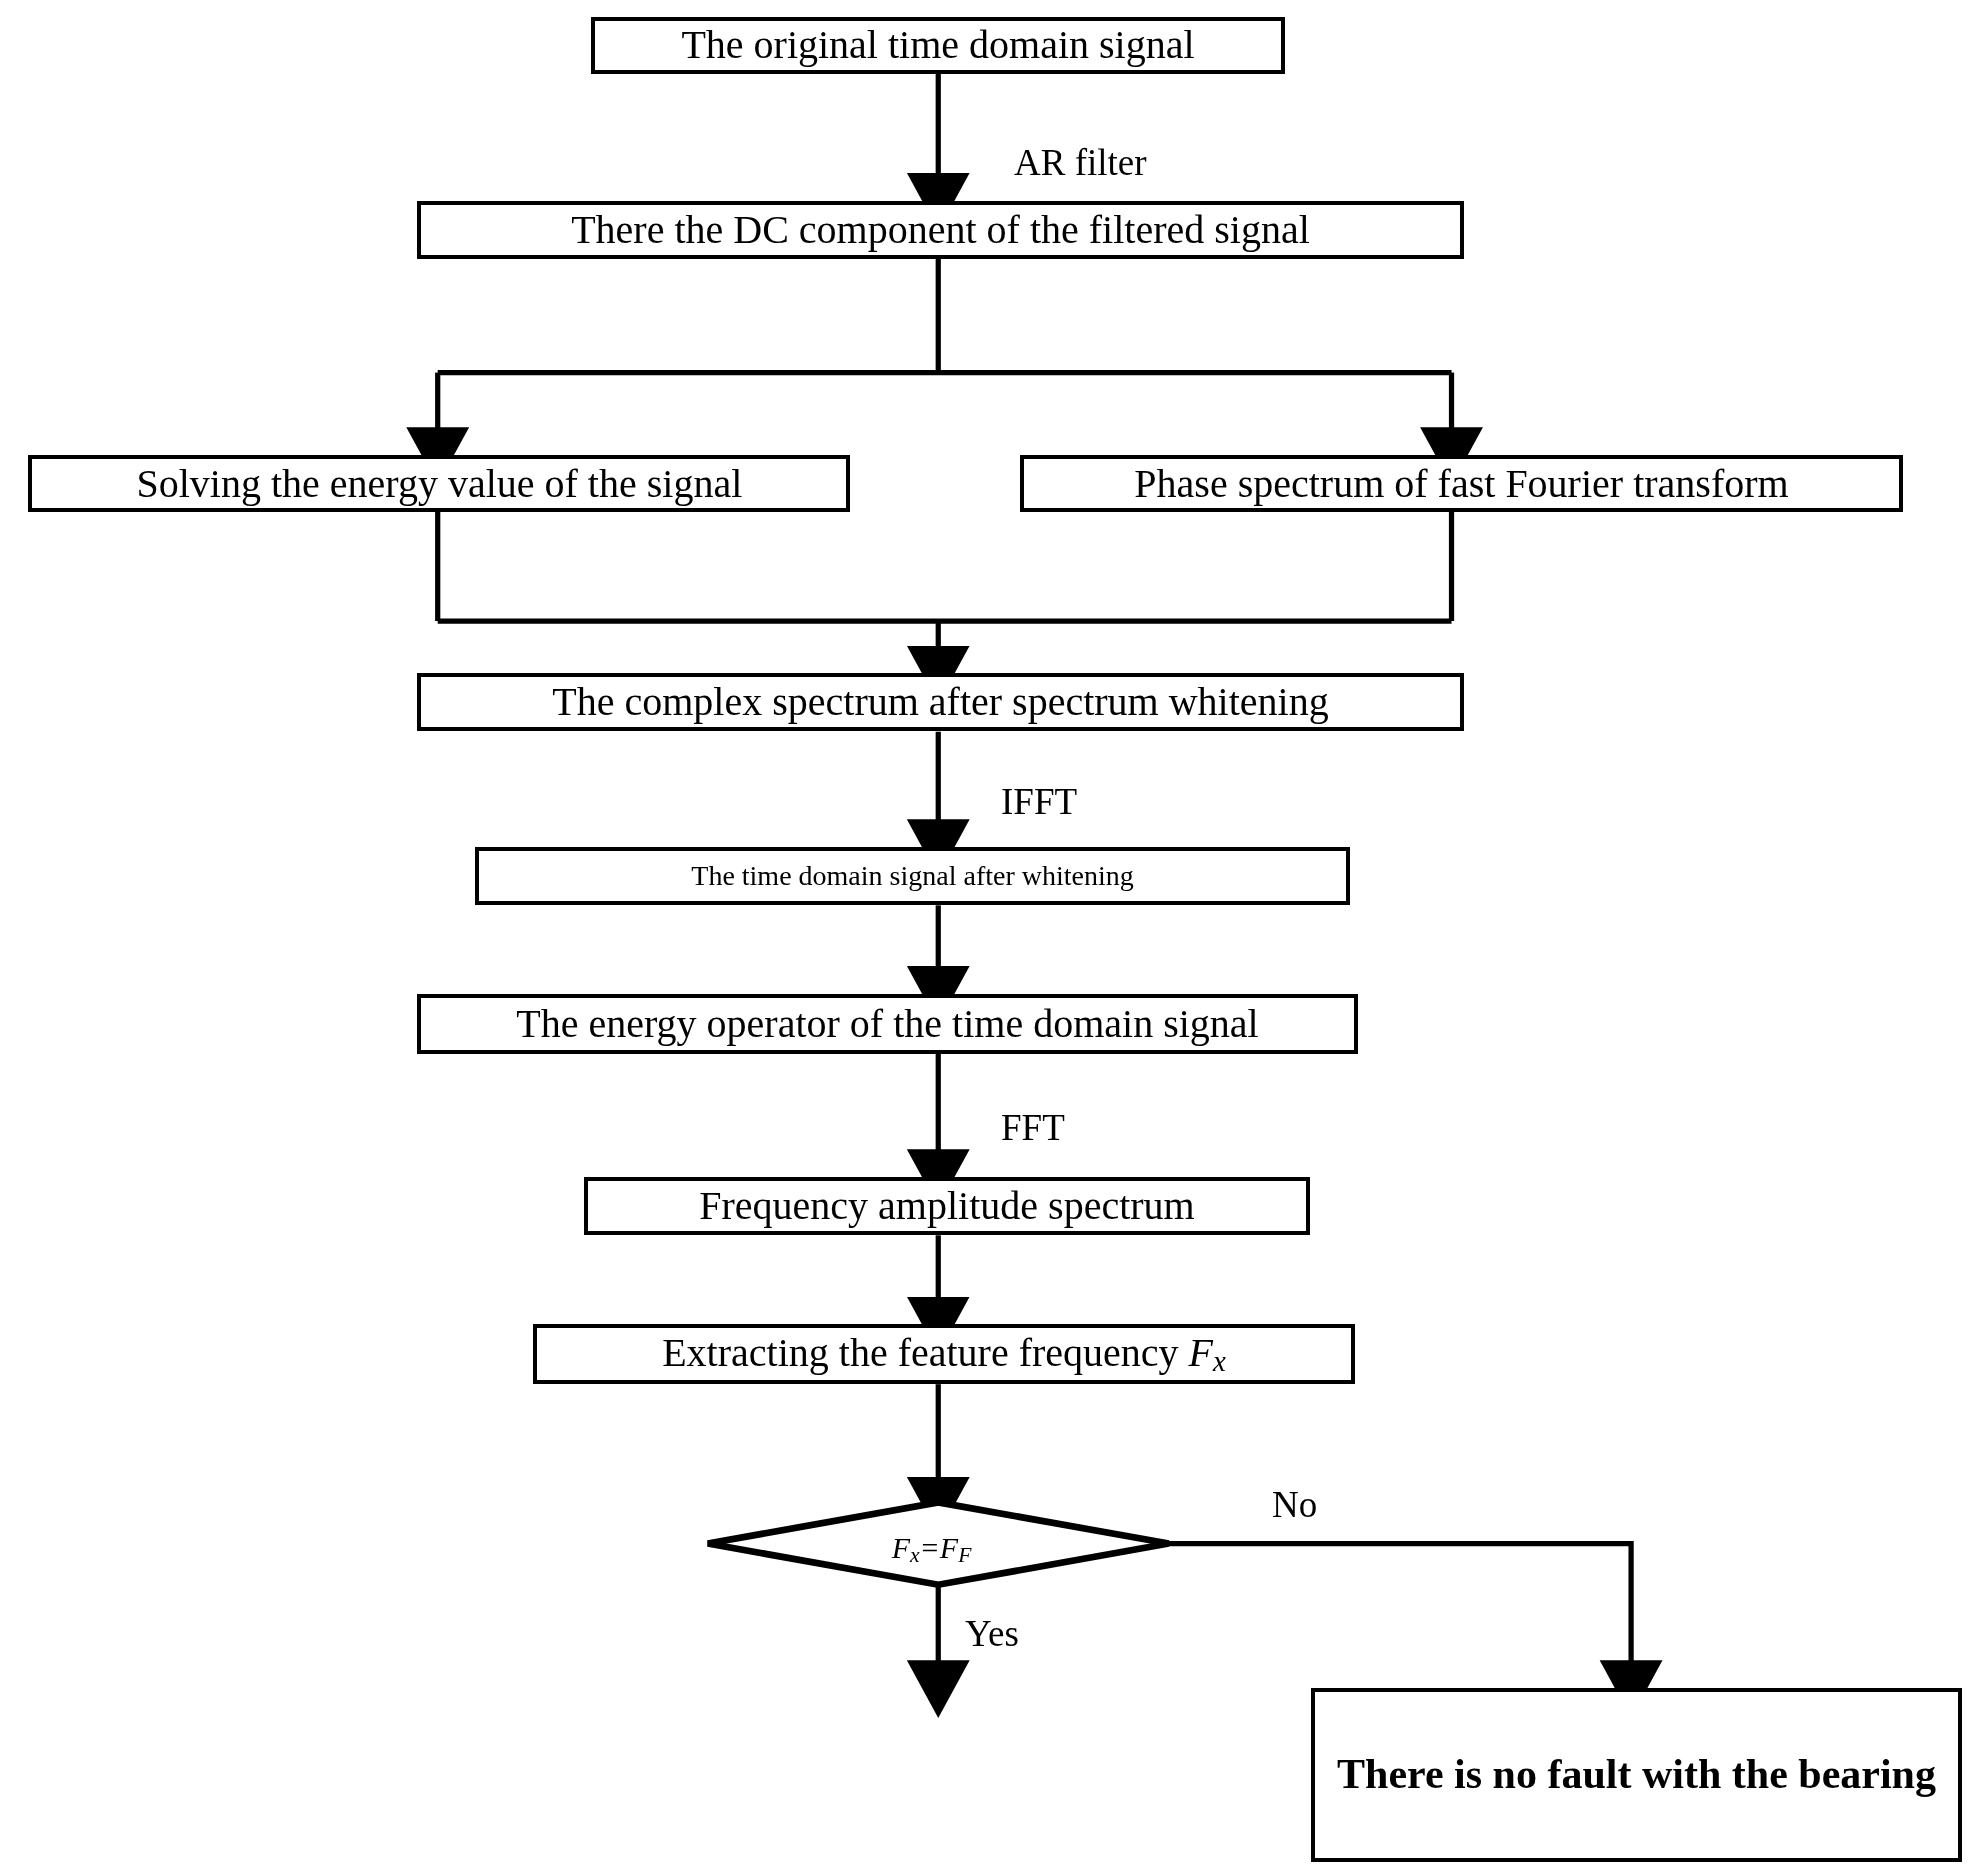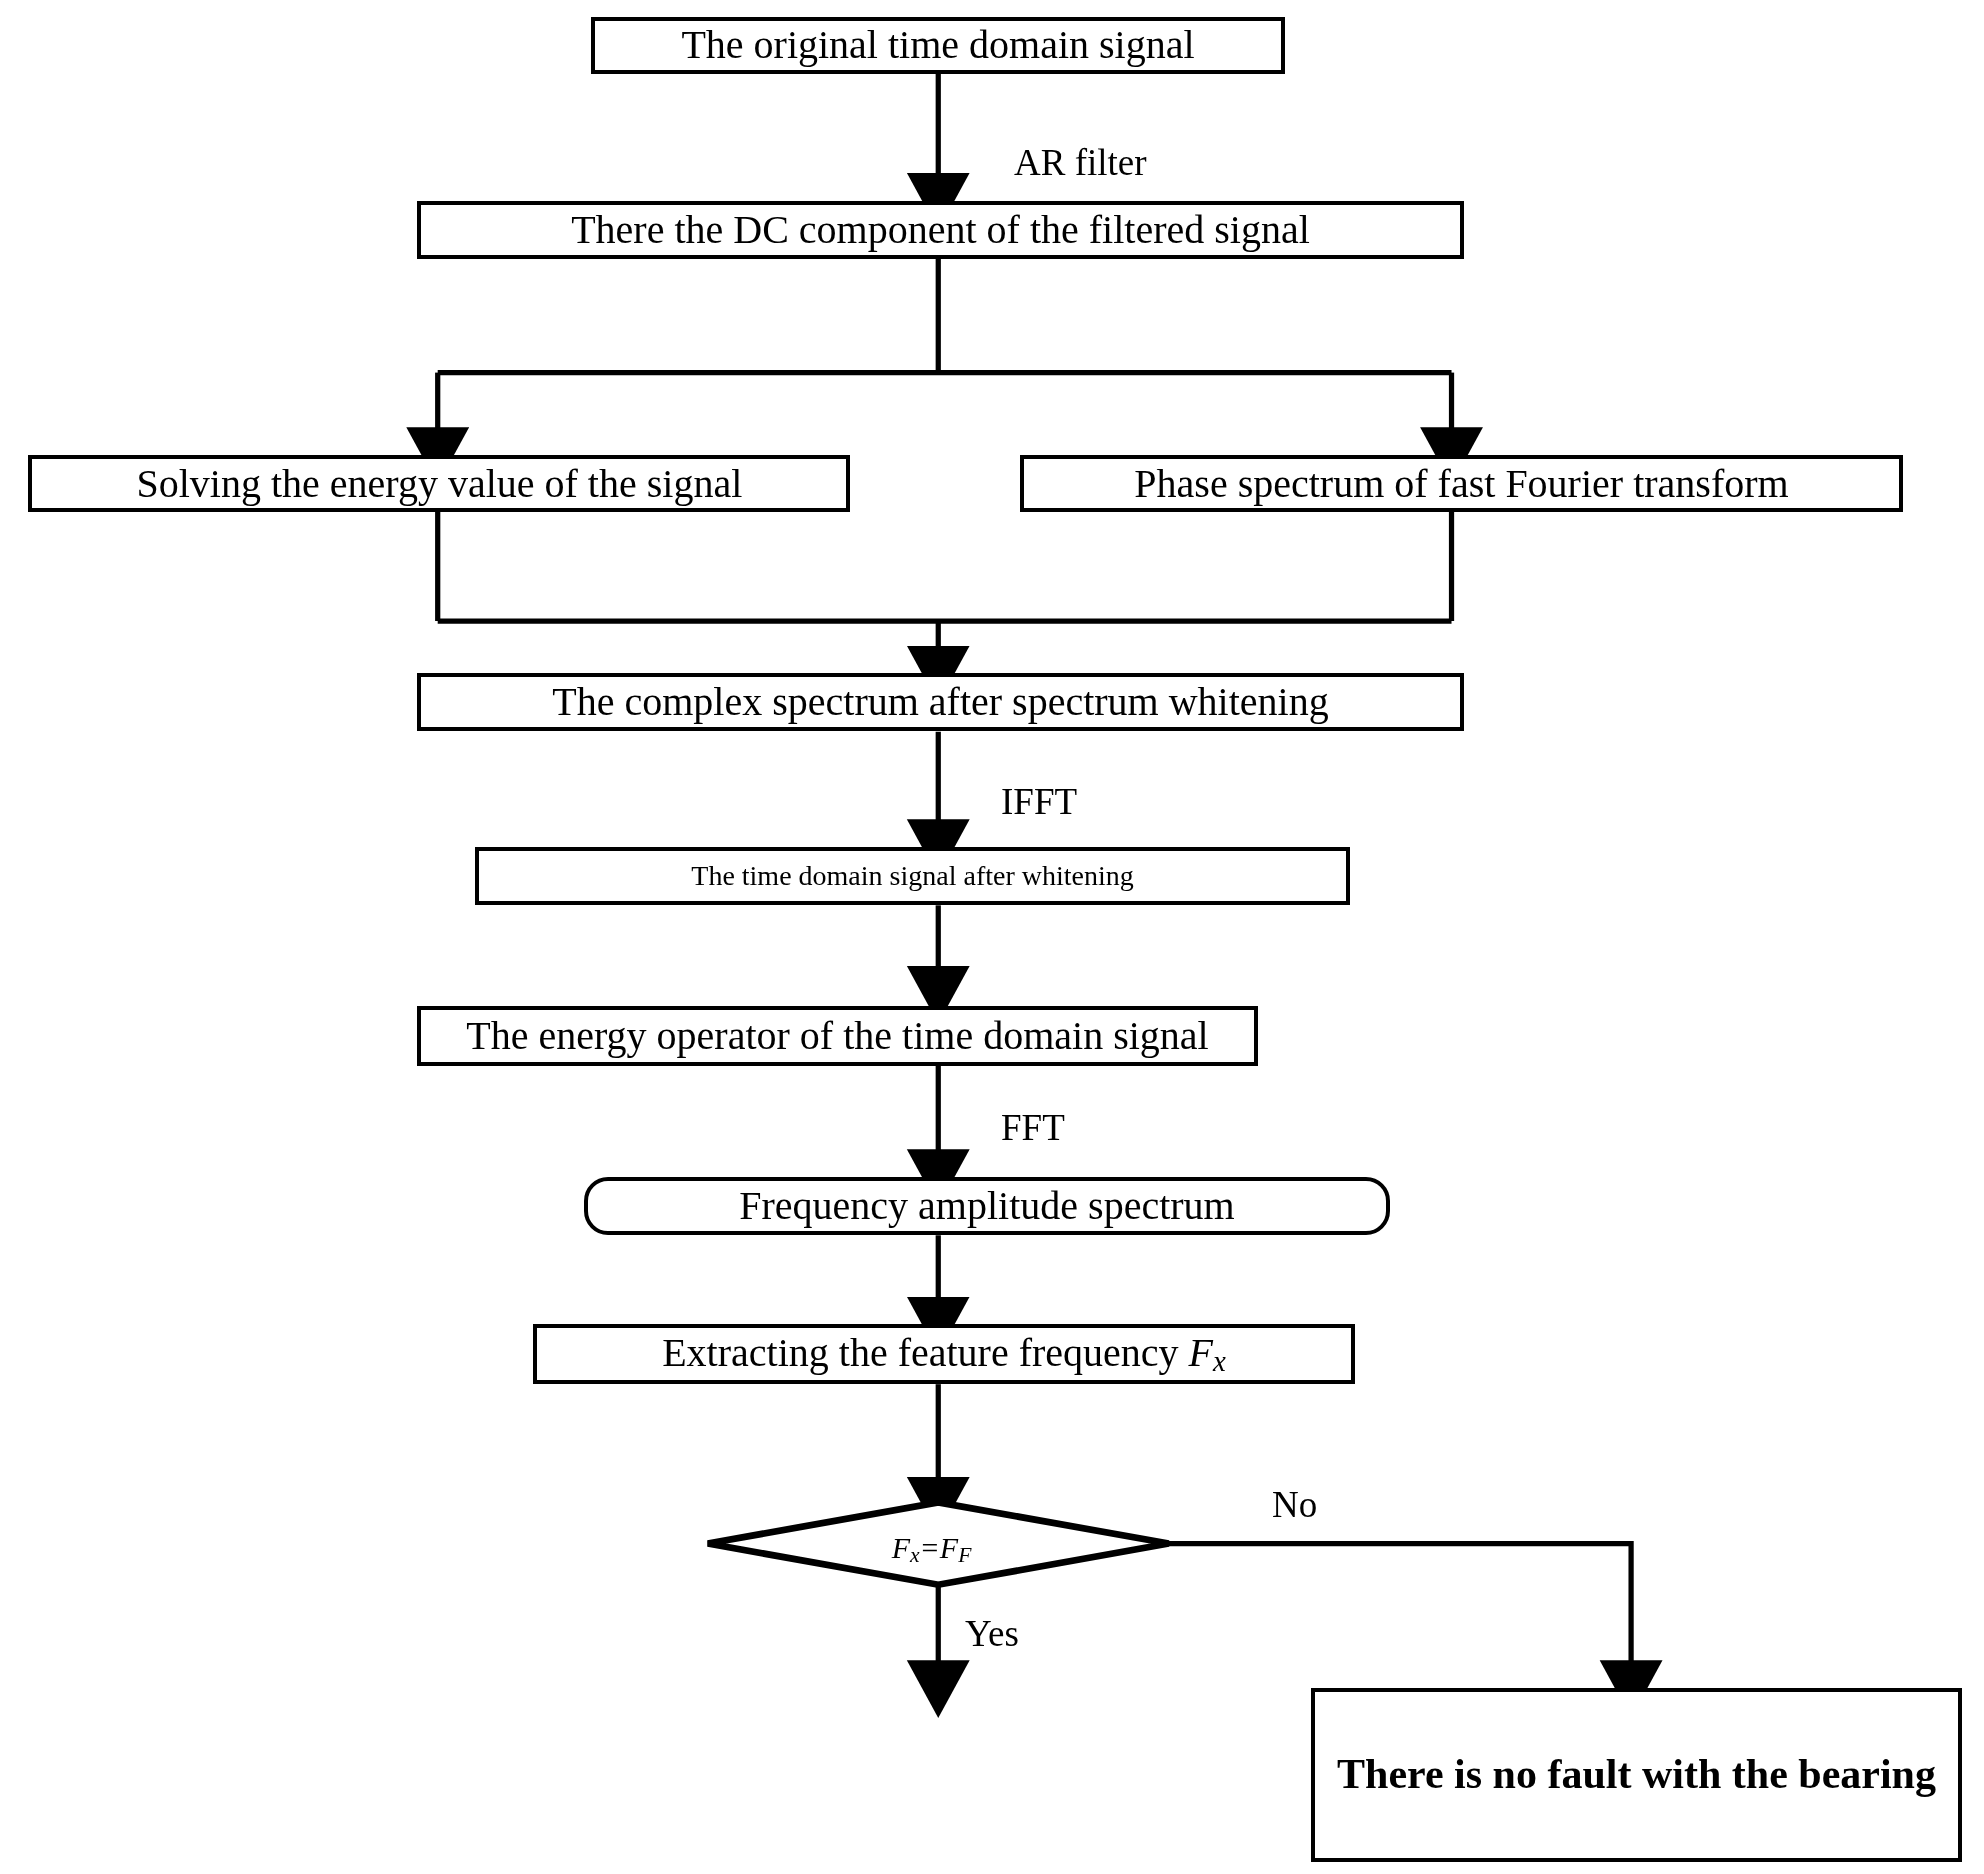--- a/index.html
+++ b/index.html
@@ -14,22 +14,22 @@
   .node .txt{display:block;padding:0 7.5px;white-space:nowrap;}
   .node.wrap .txt{white-space:normal;}
 
   
   #n-original   {left:591px;  top:16.5px;   width:694px;  height:57px;  font-size:40px;}
   #n-removedc   {left:417px;  top:201px;  width:1047px; height:58px;  font-size:40px;}
   #n-energyval  {left:28.4px;   top:455px;  width:822px; height:57px;  font-size:40px;}
   #n-phasespec  {left:1020px; top:455px;  width:883px; height:57px;  font-size:40px;}
   #n-complex    {left:417px;  top:673px;  width:1047px; height:58px;  font-size:40px;}
   #n-timedomain {left:475px;  top:847px; width:875px; height:58px;  font-size:28px;}
-  #n-energyop   {left:417px;  top:994px; width:841px; height:60px;  font-size:40px;margin-top:12px;}
-  #n-freqamp    {left:584px;  top:1177px; width:806px;  height:58px;  font-size:40px;border-radius:24px;}
+  #n-energyop   {left:417px;  top:994px; width:941px; height:60px;  font-size:40px;}
+  #n-freqamp    {left:584px;  top:1177px; width:726px;  height:58px;  font-size:40px;}
   #n-extract    {left:533px;  top:1324px; width:822px; height:60px;  font-size:40px;}
   #n-fault      {left:608px;  top:1688px; width:678px;  height:174px; font-size:42px;
                  font-weight:bold; color:#e8000d;}
   #n-nofault    {left:1311px; top:1688px; width:651px;  height:174px; font-size:42px;
                  font-weight:bold;text-align:right;}
 
   
   #n-decision{position:absolute;left:696px;top:1502px;width:471px;height:82px;
               display:flex;align-items:center;justify-content:center;
               font-size:30px;font-style:italic;color:#000;}

